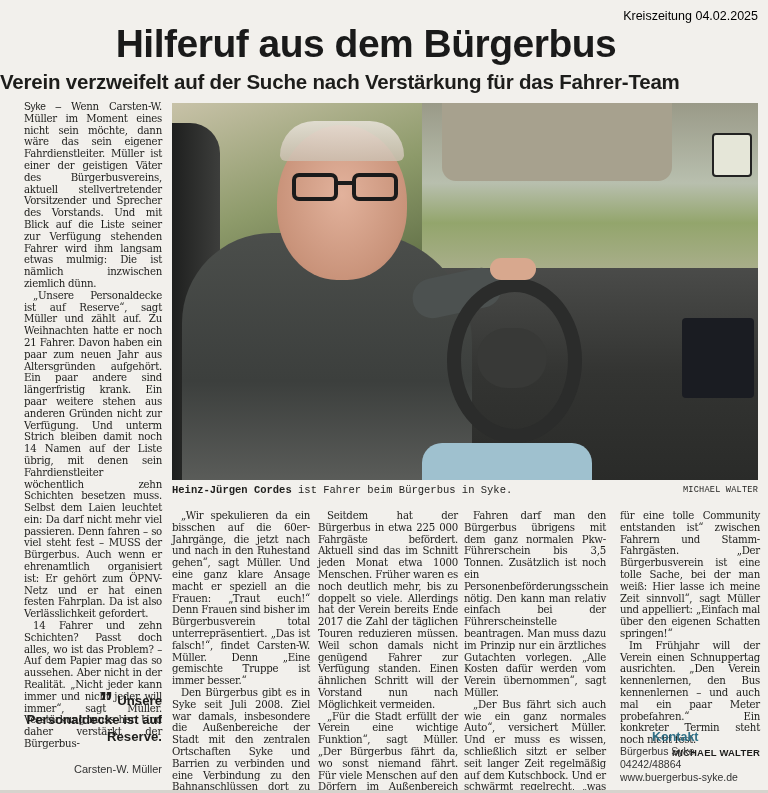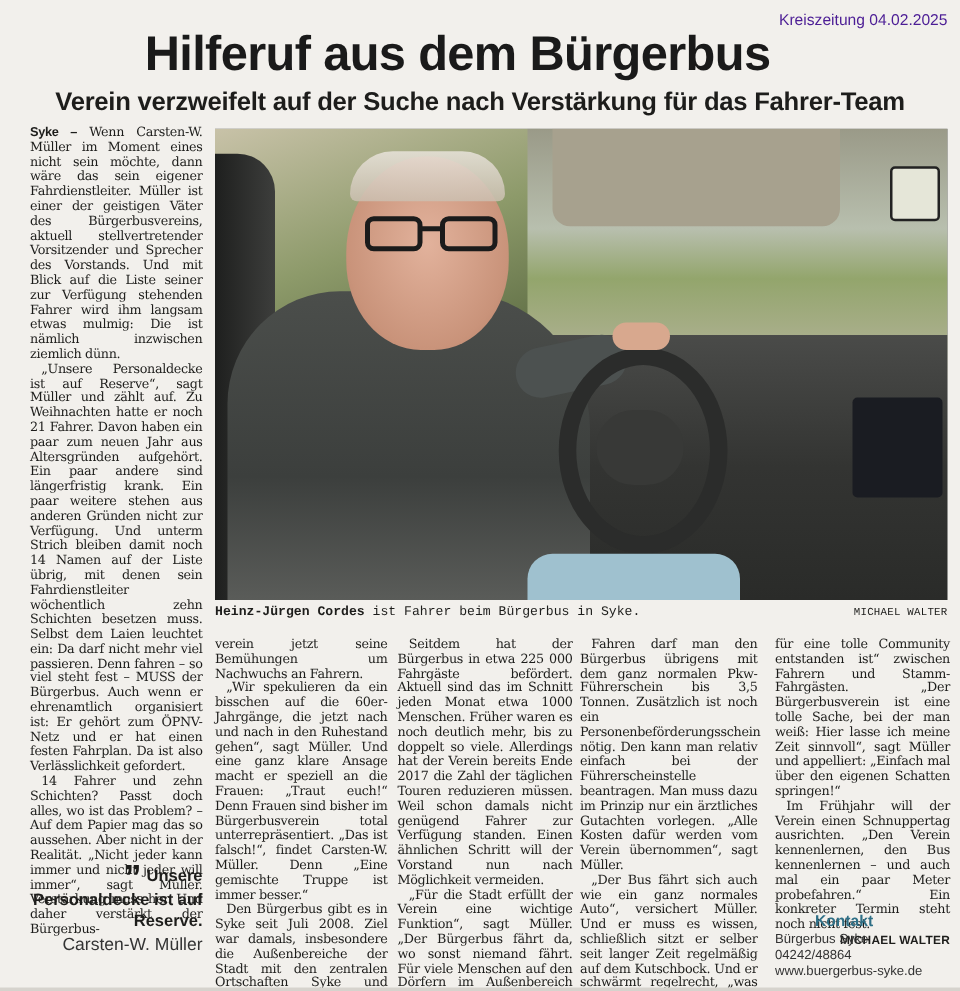--- a/index.html
+++ b/index.html
@@ -6,44 +6,44 @@
   html, body { width: 768px; height: 793px; overflow: hidden; }
   body {
     background: #f2f0ec;
     position: relative;
     color: #1d1d1b;
     font-family: "DejaVu Serif", serif;
   }
   .source {
     position: absolute; top: 9px; right: 10px;
     font-family: "Liberation Sans", sans-serif;
-    font-size: 12.5px; color: #4c1d95;
+    font-size: 12.5px; color: #000000;
   }
   .headline {
     position: absolute; top: 22px; left: 0; width: 732px;
     text-align: center;
     font-family: "Liberation Sans", sans-serif;
     font-weight: bold; font-size: 39px; letter-spacing: -0.5px;
     color: #1a1a1a;
   }
   .subline {
     position: absolute; top: 70px; left: 0; width: 768px;
-    text-align: center;
+    text-align: left;
     font-family: "Liberation Sans", sans-serif;
     font-size: 20.5px; color: #1d1d1b; letter-spacing: -0.2px;
   }
   .col {
     position: absolute;
     font-size: 10.2px; line-height: 11.8px;
     text-align: justify; hyphens: manual;
     letter-spacing: -0.25px;
   }
   .col p { text-indent: 0; }
   .col p.ind { text-indent: 9px; }
-  .dateline { font-family: "Liberation Sans", sans-serif; font-weight: bold; margin-top: 24px; }
+  .dateline { font-family: "Liberation Sans", sans-serif; font-weight: normal; margin-top: 24px; }
   #col1 { left: 24px; top: 101px; width: 138px; }
   #col2 { left: 172px; top: 510px; width: 138px; }
   #col3 { left: 318px; top: 510px; width: 140px; }
   #col4 { left: 464px; top: 510px; width: 142px; }
   #col5 { left: 620px; top: 510px; width: 140px; }
 
   .photo {
     position: absolute; left: 172px; top: 103px; width: 586px; height: 377px;
     overflow: hidden;
     background: #6b6d6a;
@@ -92,21 +92,21 @@
   }
   .caption .name { font-weight: bold; }
   .caption .credit { position:absolute; right:0; top:1px; font-size: 8.6px; letter-spacing: 0.2px; }
 
   .quote {
     position: absolute; left: 24px; top: 692px; width: 138px; text-align: right;
     font-family: "Liberation Sans", sans-serif;
   }
   .quote .mark { font-size: 28px; font-weight: bold; line-height: 18px; vertical-align: -6px; margin-right: 4px; }
   .quote .text { font-weight: bold; font-size: 13.2px; line-height: 17px; }
-  .quote .author { margin-top: 2px; font-size: 14px; color: #333; }
+  .quote .author { margin-top: 18px; font-size: 11px; color: #333; }
 
   .author-line {
     text-align: right; font-family: "Liberation Sans", sans-serif; font-weight: bold;
     font-size: 9.5px; letter-spacing: 0.2px; margin-top: 1px;
   }
   .contact { position:absolute; left: 620px; top: 730px; width: 140px;
     font-family: "Liberation Sans", sans-serif; font-size: 10.5px; line-height: 13px; color:#333; }
   .contact .title { color: #2f6f86; font-weight: bold; font-size: 12.5px; line-height: 15px; margin-left: 32px; }
   .bottom-rule { position:absolute; left:0; top:790px; width:768px; height:3px; background:#d6d3cd; }
 </style>
@@ -150,21 +150,20 @@
   <span class="name">Heinz-Jürgen Cordes</span><span> ist Fahrer beim Bürgerbus in Syke.</span>
   <span class="credit">MICHAEL WALTER</span>
 </div>
 
 <div class="quote">
   <div class="text"><span class="mark">”</span><span>Unsere Personaldecke ist auf Reserve.</span></div>
   <div class="author">Carsten-W. Müller</div>
 </div>
 
 <div id="col2" class="col">
-  <p>verein jetzt seine Bemühungen um Nachwuchs an Fahrern.</p>
   <p class="ind">„Wir spekulieren da ein bisschen auf die 60er-Jahrgänge, die jetzt nach und nach in den Ruhestand gehen“, sagt Müller. Und eine ganz klare Ansage macht er speziell an die Frauen: „Traut euch!“ Denn Frauen sind bisher im Bürgerbusverein total unterrepräsentiert. „Das ist falsch!“, findet Carsten-W. Müller. Denn „Eine gemischte Truppe ist immer besser.“</p>
   <p class="ind">Den Bürgerbus gibt es in Syke seit Juli 2008. Ziel war damals, insbesondere die Außenbereiche der Stadt mit den zentralen Ortschaften Syke und Barrien zu verbinden und eine Verbindung zu den Bahnanschlüssen dort zu schaffen.</p>
 </div>
 
 <div id="col3" class="col">
   <p class="ind">Seitdem hat der Bürgerbus in etwa 225 000 Fahrgäste befördert. Aktuell sind das im Schnitt jeden Monat etwa 1000 Menschen. Früher waren es noch deutlich mehr, bis zu doppelt so viele. Allerdings hat der Verein bereits Ende 2017 die Zahl der täglichen Touren reduzieren müssen. Weil schon damals nicht genügend Fahrer zur Verfügung standen. Einen ähnlichen Schritt will der Vorstand nun nach Möglichkeit vermeiden.</p>
   <p class="ind">„Für die Stadt erfüllt der Verein eine wichtige Funktion“, sagt Müller. „Der Bürgerbus fährt da, wo sonst niemand fährt. Für viele Menschen auf den Dörfern im Außenbereich ist er die einzige Beförderungs-</p>
 </div>
 
 <div id="col4" class="col">

